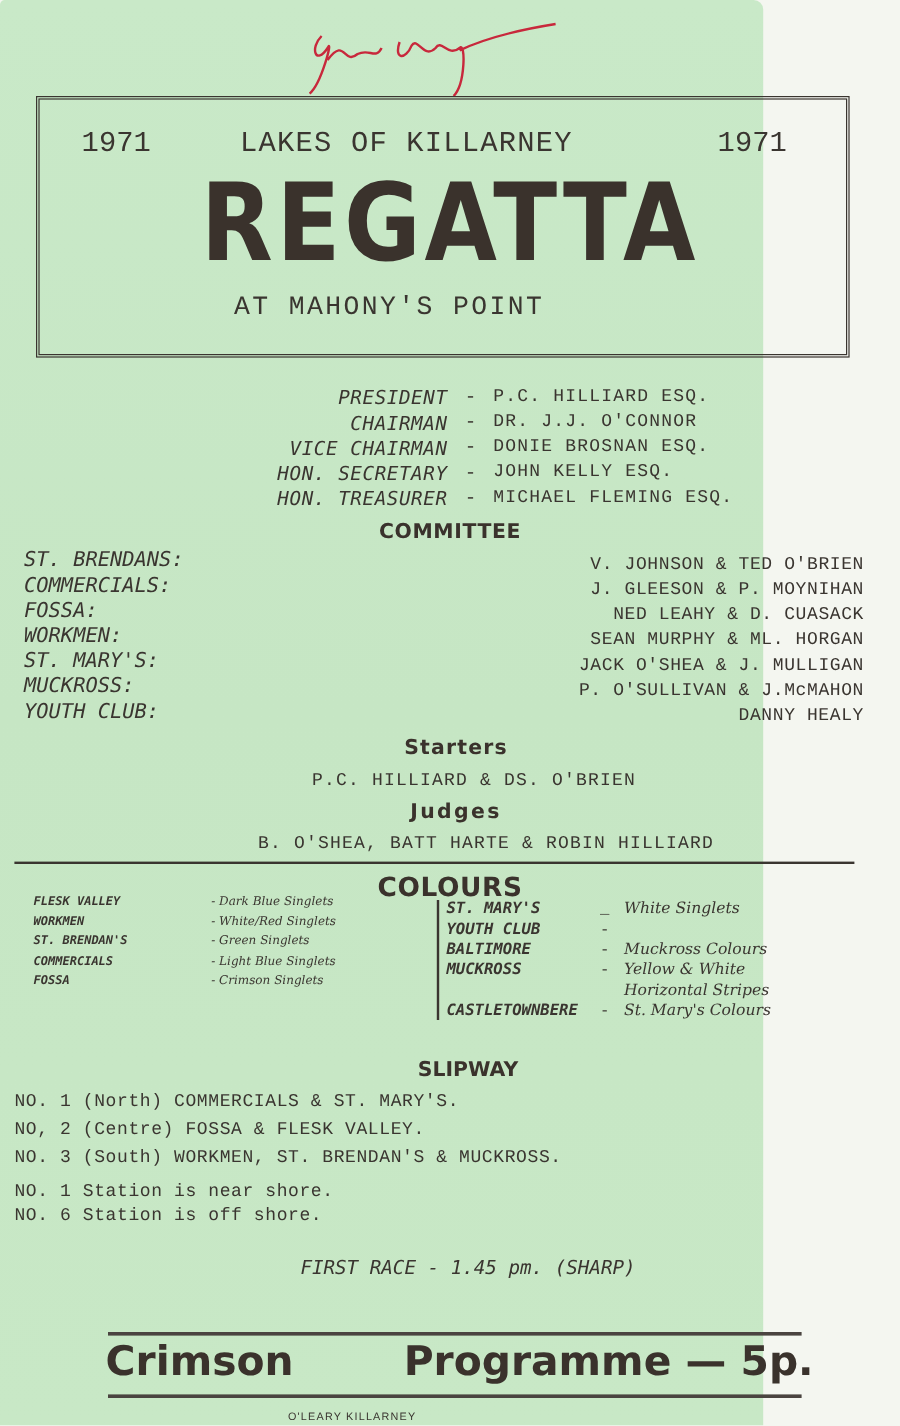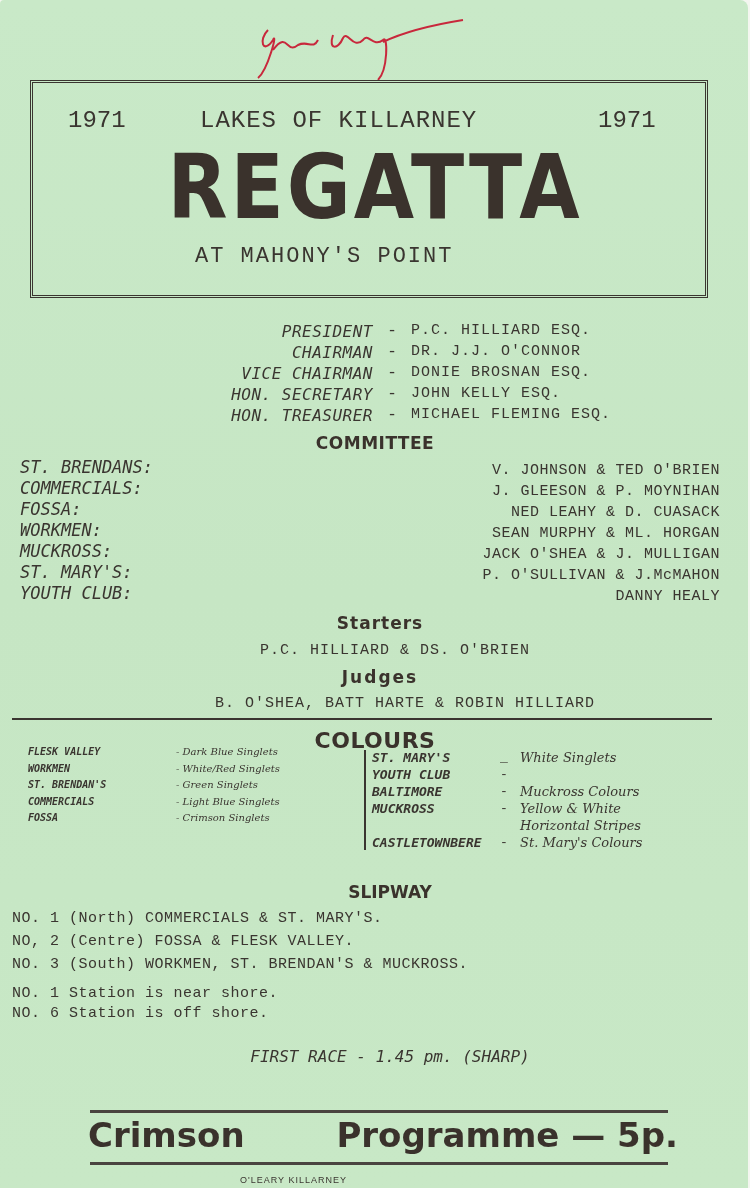--- a/index.html
+++ b/index.html
@@ -1,18 +1,18 @@
 <!DOCTYPE html>
 <html><head>
 <meta charset="utf-8">
 <style>
   html, body { margin:0; padding:0; }
   body { width:750px; height:1188px; background:#f4f6f0; overflow:hidden; }
   .page {
-    position:relative; width:748px; height:1188px;
+    position:relative; width:636px; height:1188px;
     background:#c8e8c7;
     background: linear-gradient(180deg,#c9e9c8 0%,#c6e6c4 50%,#c8e8c6 100%);
     color:#3a3530;
     font-family:"Liberation Mono", "DejaVu Sans Mono", monospace;
     border-radius:4px 8px 0 0;
   }
   .abs { position:absolute; }
   .sig {
     left:238px; top:10px; width:230px; height:75px;
   }
@@ -127,22 +127,22 @@
       </div>
   </div>
 
   <div class="abs heading committee-h">COMMITTEE</div>
 
   <div class="abs clubs">
     <div class="club">ST. BRENDANS:</div>
     <div class="club">COMMERCIALS:</div>
     <div class="club">FOSSA:</div>
     <div class="club">WORKMEN:</div>
+    <div class="club">ST. MARY'S:</div>
     <div class="club">MUCKROSS:</div>
-    <div class="club">ST. MARY'S:</div>
     <div class="club">YOUTH CLUB:</div>
   </div>
   <div class="abs members">
     <div class="member">V. JOHNSON &amp; TED O'BRIEN</div>
     <div class="member">J. GLEESON &amp; P. MOYNIHAN</div>
     <div class="member">NED LEAHY &amp; D. CUASACK</div>
     <div class="member">SEAN MURPHY &amp; ML. HORGAN</div>
     <div class="member">JACK O'SHEA &amp; J. MULLIGAN</div>
     <div class="member">P. O'SULLIVAN &amp; J.McMAHON</div>
     <div class="member">DANNY HEALY</div>

